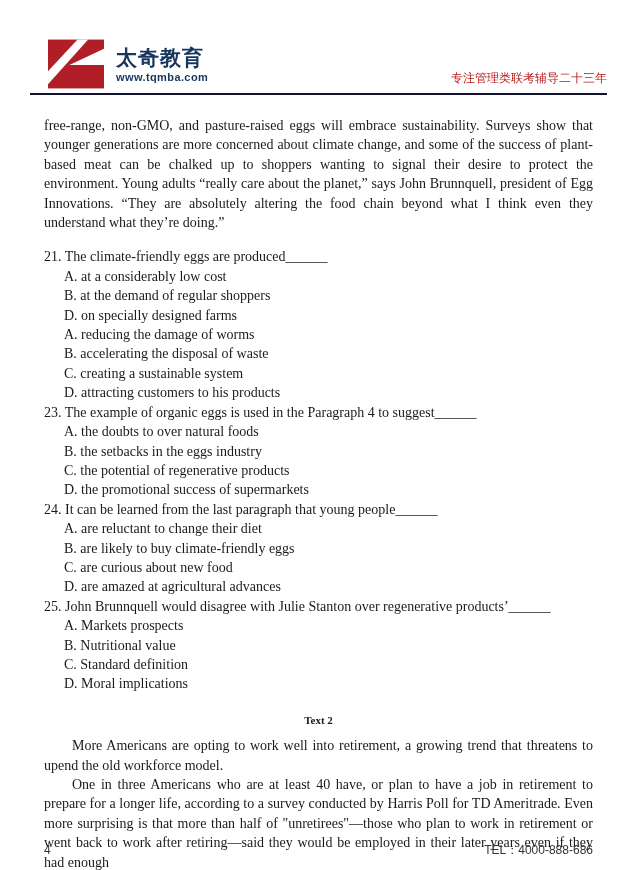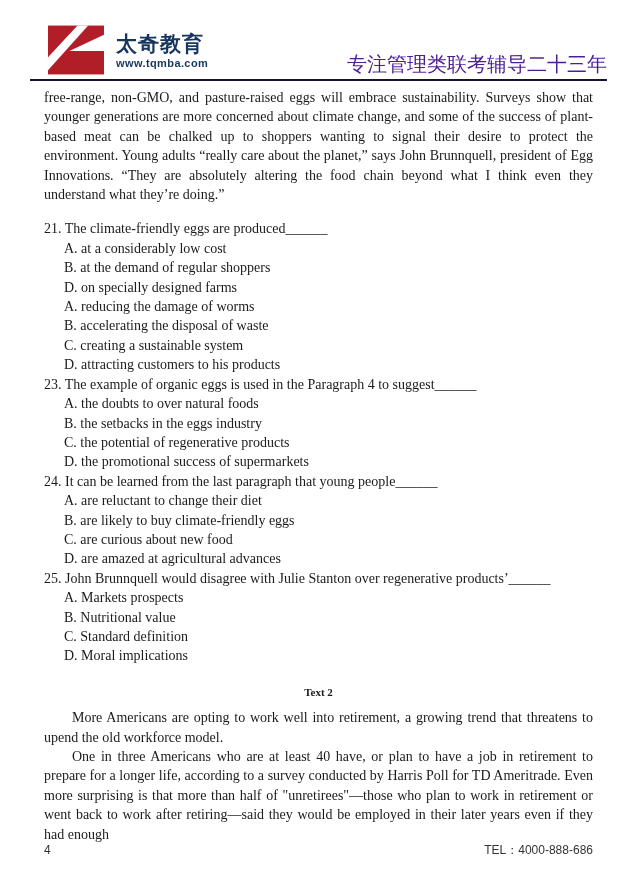--- a/index.html
+++ b/index.html
@@ -3,40 +3,40 @@
 <meta charset="utf-8">
 <style>
   html,body{margin:0;padding:0;background:#9a9a9a;}
   .page{
     width:637px;height:870px;background:#ffffff;position:relative;
     margin:0 auto;font-family:"Liberation Serif",serif;color:#1a1a1a;
     box-sizing:border-box;overflow:hidden;
   }
   
   .header{
-    margin:2px 30px;padding-top:23px;
+    margin:16px 30px;padding-top:23px;
     border-bottom:2.5px solid #141432;
   }
   .header-row{
     display:flex;justify-content:space-between;align-items:flex-end;
     padding-bottom:4px;
   }
   .logo-block{display:flex;align-items:center;margin-left:18px;}
   .logo-mark{width:56px;height:50px;display:block;}
   .logo-text{margin-left:12px;display:flex;flex-direction:column;justify-content:center;}
   .brand-name{
     font-family:"Liberation Sans",sans-serif;font-weight:bold;
     font-size:21px;line-height:25px;color:#17365d;letter-spacing:1px;
   }
   .brand-site{
     font-family:"Liberation Sans",sans-serif;font-weight:bold;
     font-size:11px;line-height:14px;color:#17365d;letter-spacing:.4px;
   }
   .slogan{
-    font-size:20px;color:#4c1d95;line-height:22px;
+    font-size:12px;color:#b91c1c;line-height:22px;
     font-family:"Liberation Serif",serif;
   }
   
   .main{
     margin:0 44px;padding-top:5px;
     font-size:14px;line-height:19.4px;
   }
   .para{text-align:justify;margin:0;}
   .questions{margin-top:15px;}
   .question{margin:0;}

